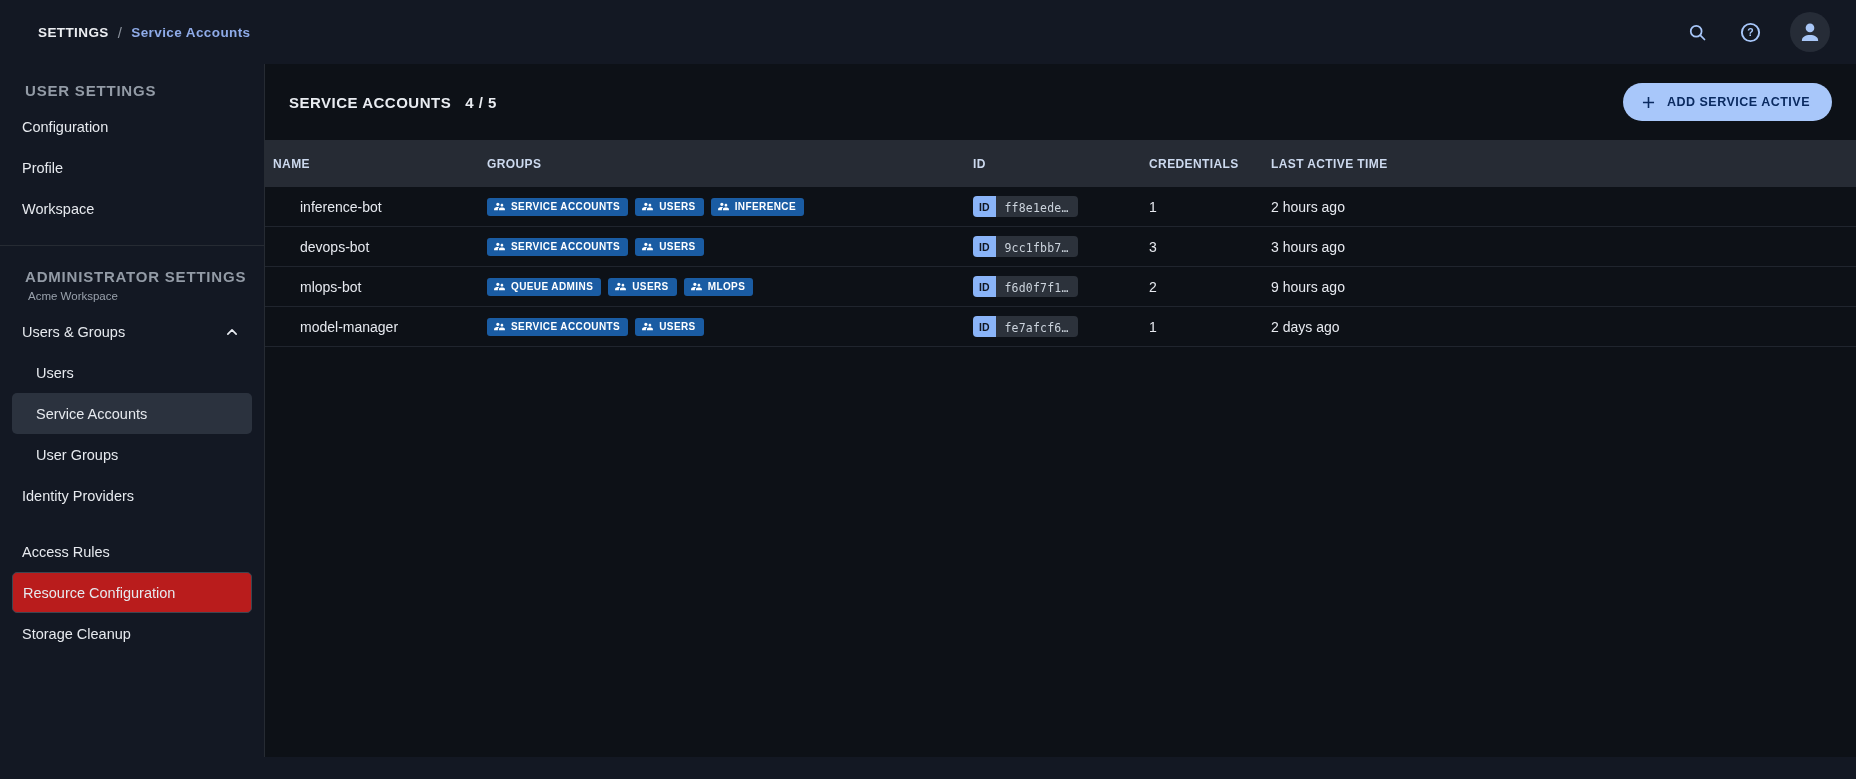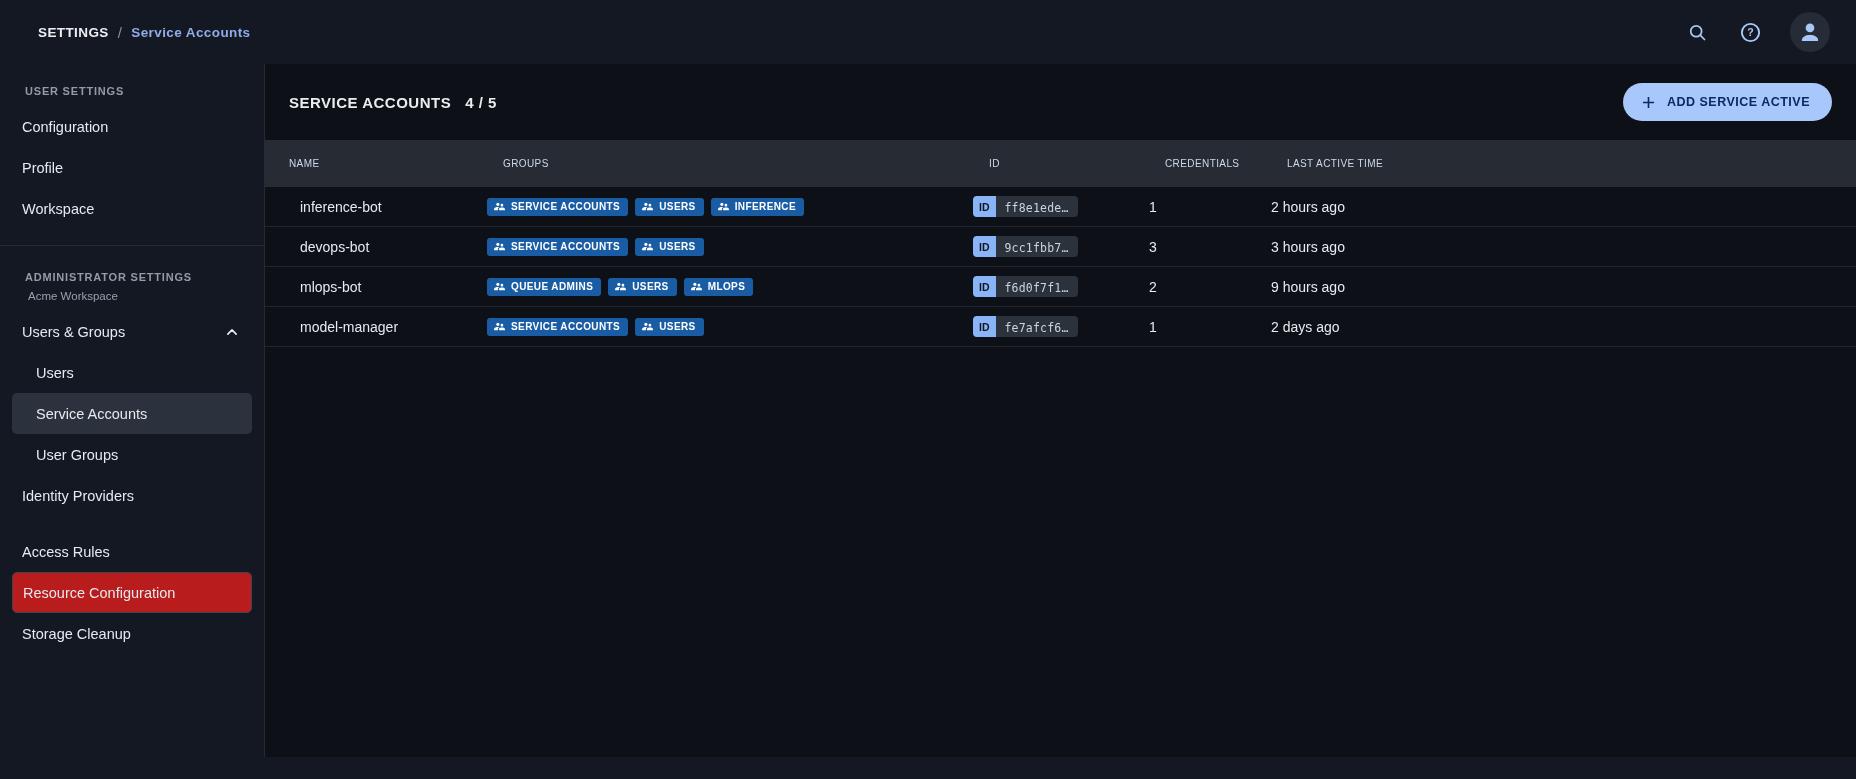--- a/index.html
+++ b/index.html
@@ -23,21 +23,21 @@
   .bc-current { color: #8fabe8; }
   .topbar-actions { display: flex; align-items: center; gap: 27px; }
   .icon-btn { background: none; border: none; padding: 0; width: 26px; height: 26px; display: flex; align-items: center; justify-content: center; cursor: pointer; }
   .avatar { width: 40px; height: 40px; border-radius: 50%; background: #262c37; border: none; display: flex; align-items: center; justify-content: center; cursor: pointer; padding: 0; }
 
   
   .layout { display: flex; height: 693px; }
 
   
   .sidebar { width: 265px; flex: none; background: #131823; border-right: 1px solid #262b33; }
-  .section-header { font-size: 11px; font-weight: bold; letter-spacing: .8px; color: #939ba6; padding: 20px 0 0 25px; line-height: 14px; }
+  .section-header { font-size: 15px; font-weight: bold; letter-spacing: .8px; color: #939ba6; padding: 20px 0 0 25px; line-height: 14px; }
   .section-header.admin { padding-top: 24px; }
   .section-sub { font-size: 11.5px; color: #99a1ac; padding: 6px 0 0 28px; line-height: 13px; }
   .section-items { margin-top: 8px; }
   .side-item {
     height: 41px; display: flex; align-items: center; justify-content: space-between;
     padding-left: 22px; padding-right: 22px;
     font-size: 14.5px; color: #e6e9ee; cursor: pointer;
   }
   .side-item.indent { padding-left: 36px; }
   .side-item.gap-before { margin-top: 15px; }
@@ -54,21 +54,21 @@
     height: 38px; border-radius: 20px; background: #a8c7fa; color: #0a2a60;
     border: none; font-family: inherit; font-size: 12.5px; font-weight: bold; letter-spacing: .5px;
     padding: 0 22px 0 16px; display: flex; align-items: center; gap: 9px; cursor: pointer;
   }
 
   
   .thead {
     height: 47px; background: #262b34;
     display: grid; grid-template-columns: 214px 486px 176px 122px auto; align-items: center;
   }
-  .th { font-size: 10px; font-weight: normal; letter-spacing: .4px; color: #ccd9ee; padding-left: 24px; }
+  .th { font-size: 12px; font-weight: bold; letter-spacing: .4px; color: #ccd9ee; padding-left: 8px; }
   .tr {
     height: 40px; display: grid; grid-template-columns: 214px 486px 176px 122px auto;
     align-items: center; border-bottom: 1px solid #20252e; cursor: pointer;
   }
   .td { font-size: 14px; color: #e6e9ef; padding-left: 8px; }
   .td.name { padding-left: 35px; }
   .td.groups { display: flex; gap: 7px; align-items: center; }
   .badge {
     display: inline-flex; align-items: center; gap: 5px; height: 18px;
     padding: 0 8px 0 6px; border-radius: 3px; background: #1a5ca3;

